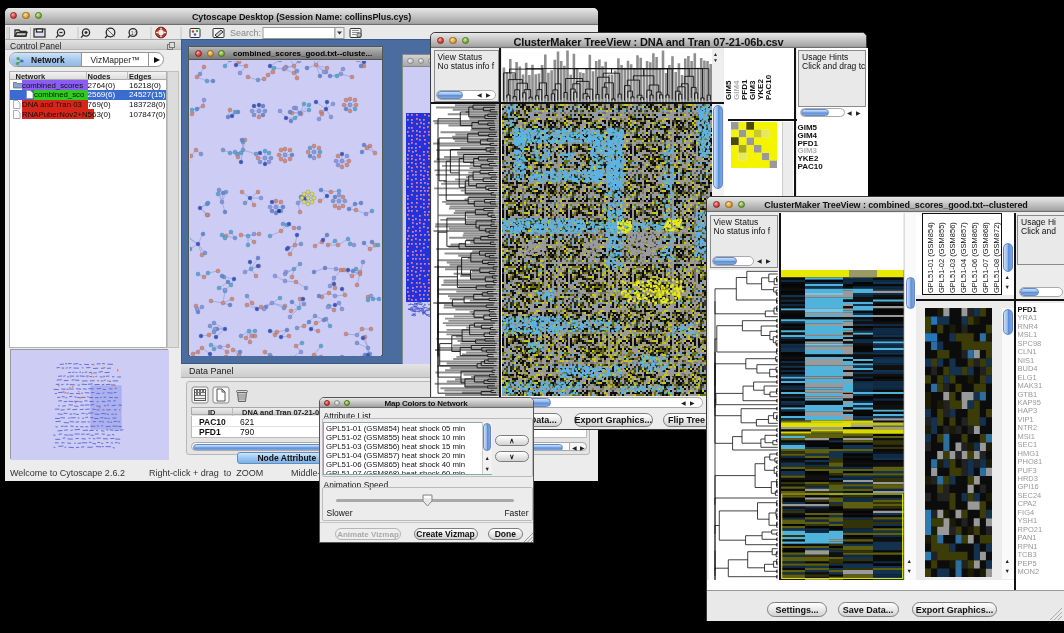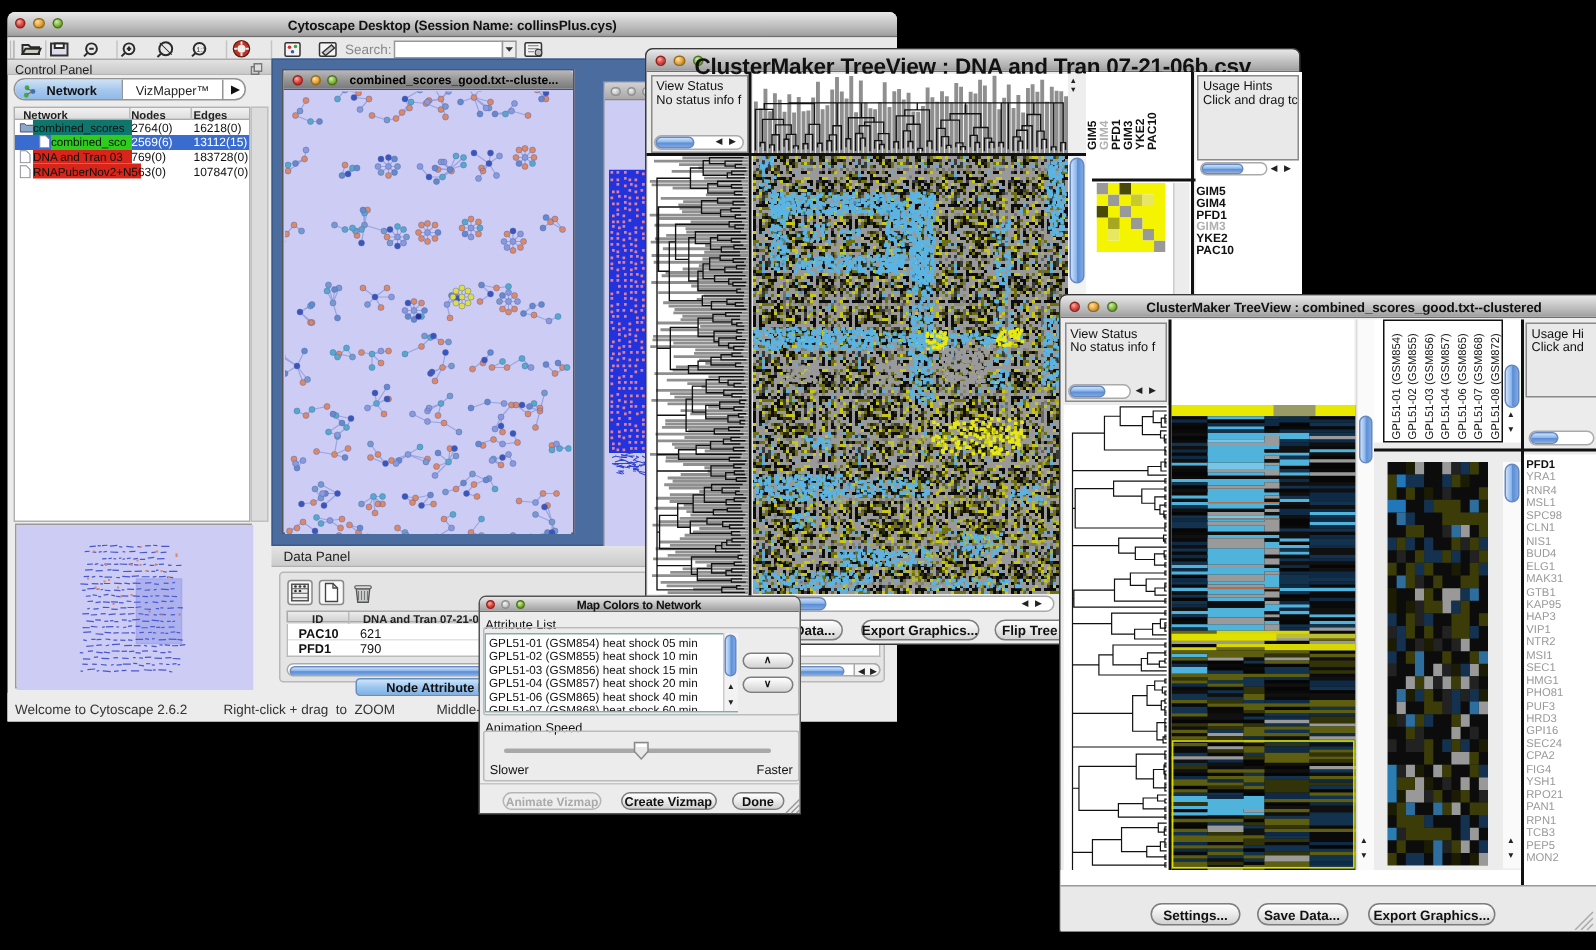--- a/index.html
+++ b/index.html
@@ -102,31 +102,31 @@
         <span class="ab" style="left:6px;top:0.5px">Network</span>
         <span class="ab" style="left:78px;top:0.5px">Nodes</span>
         <span class="ab" style="left:119.5px;top:0.5px">Edges</span>
         <span class="ab" style="left:76px;top:0;width:1px;height:8.5px;background:#bbb"></span>
         <span class="ab" style="left:117.5px;top:0;width:1px;height:8.5px;background:#bbb"></span>
       </div>
       <div class="ab" style="left:0;top:8.5px;width:100%;height:9.8px;font-size:8px">
         <svg class="ab" style="left:3px;top:1px" width="10" height="8">
           <path d="M0.5 7V1.5h3l1 1h5V7z" fill="#8aa8c8" stroke="#446" stroke-width="0.6"></path>
         </svg>
-        <span class="ab" style="left:12.5px;top:0px;background:#0f766e;color:#111;white-space:nowrap;overflow:hidden;width:65.5px;height:9.8px;font-size:7.8px;padding-top:0.5px">combined_scores</span>
+        <span class="ab" style="left:12.5px;top:0px;background:#8b5cf6;color:#111;white-space:nowrap;overflow:hidden;width:65.5px;height:9.8px;font-size:7.8px;padding-top:0.5px">combined_scores</span>
         <span class="ab" style="left:78px;top:0.5px;color:#111">2764(0)</span>
         <span class="ab" style="left:119.5px;top:0.5px;color:#111">16218(0)</span>
       </div>
       <div class="ab" style="left:0;top:18.3px;width:100%;height:9.8px;background:#3a6cd0;font-size:8px">
         <svg class="ab" style="left:16px;top:0.5px" width="8" height="9">
           <path d="M0.5 8.5V0.5h4l2.5 2.5v5.5z" fill="#fff" stroke="#889" stroke-width="0.7"></path>
         </svg>
         <span class="ab" style="left:24.5px;top:0px;background:#2ecc1e;color:#111;white-space:nowrap;overflow:hidden;width:53.5px;height:9.8px;font-size:7.8px;padding-top:0.5px">combined_sco</span>
         <span class="ab" style="left:78px;top:0.5px;color:#fff">2569(6)</span>
-        <span class="ab" style="left:119.5px;top:0.5px;color:#fff">13112(15)</span>
+        <span class="ab" style="left:119.5px;top:0.5px;color:#fff">24527(15)</span>
       </div>
       <div class="ab" style="left:0;top:28.1px;width:100%;height:9.8px;font-size:8px">
         <svg class="ab" style="left:3px;top:0.5px" width="8" height="9">
           <path d="M0.5 8.5V0.5h4l2.5 2.5v5.5z" fill="#fdfdfd" stroke="#889" stroke-width="0.7"></path>
         </svg>
         <span class="ab" style="left:12.5px;top:0px;background:#d8251a;color:#111;white-space:nowrap;overflow:hidden;width:65.5px;height:9.8px;font-size:7.8px;padding-top:0.5px">DNA and Tran 03</span>
         <span class="ab" style="left:78px;top:0.5px;color:#111">769(0)</span>
         <span class="ab" style="left:119.5px;top:0.5px;color:#111">183728(0)</span>
       </div>
       <div class="ab" style="left:0;top:37.900000000000006px;width:100%;height:9.8px;font-size:8px">
@@ -238,21 +238,21 @@
       <span class="ab" style="left:286px;top:6px">Middle-</span>
     </div>
   </div>
 <div class="win" id="tv1" style="z-index:2;left:430px;top:32px;width:437px;height:398px;border:1px solid #3a3a3a;border-radius:5px 5px 0 0">
     <div class="tbar" style="height:14.5px"></div>
     <div class="lights" style="left:6px;top:4px;gap:5px">
       <div class="lt r"></div>
       <div class="lt o"></div>
       <div class="lt g"></div>
     </div>
-    <div class="ttxt" style="top:3px;font-size:15px;letter-spacing:-0.15px">ClusterMaker TreeView : DNA and Tran 07-21-06b.csv</div>
+    <div class="ttxt" style="top:3px;font-size:11px;letter-spacing:-0.15px">ClusterMaker TreeView : DNA and Tran 07-21-06b.csv</div>
     <div class="panel" style="left:2.5px;top:16.5px;width:65px;height:52px;font-size:8.5px;color:#111;padding:2px 0 0 3px;line-height:9.5px;overflow:hidden">View Status<br>No status info f</div>
     <div class="sbtrack" style="left:4.5px;top:57px;width:60px;height:9.5px"></div>
     <div class="sbthumb" style="left:5.5px;top:58px;width:26px;height:7.5px"></div>
     <span class="arr" style="left:46px;top:59px">◀</span>
     <span class="arr" style="left:55px;top:59px">▶</span>
     <div class="ab" style="left:70.5px;top:16px">
       <svg width="210" height="53">
         <rect width="210" height="53" fill="#fff"></rect>
         <path d="M0.6 18.6h2.6V53h-2.6zM3.8 23.1h2.6V53h-2.6zM7.0 10.1h2.6V53h-2.6zM10.1 25.1h2.6V53h-2.6zM13.3 13.1h2.6V53h-2.6zM16.5 17.5h2.6V53h-2.6zM19.7 25.5h2.6V53h-2.6zM22.9 13.8h2.6V53h-2.6zM26.1 26.0h2.6V53h-2.6zM29.2 15.7h2.6V53h-2.6zM32.4 25.2h2.6V53h-2.6zM35.6 24.6h2.6V53h-2.6zM38.8 16.0h2.6V53h-2.6zM42.0 5.5h2.6V53h-2.6zM45.1 23.8h2.6V53h-2.6zM48.3 21.2h2.6V53h-2.6zM51.5 10.7h2.6V53h-2.6zM54.7 2.4h2.6V53h-2.6zM57.9 12.0h2.6V53h-2.6zM61.1 16.7h2.6V53h-2.6zM64.2 1.6h2.6V53h-2.6zM67.4 25.8h2.6V53h-2.6zM70.6 4.7h2.6V53h-2.6zM73.8 19.5h2.6V53h-2.6zM77.0 23.2h2.6V53h-2.6zM80.1 23.9h2.6V53h-2.6zM83.3 19.0h2.6V53h-2.6zM86.5 5.8h2.6V53h-2.6zM89.7 22.3h2.6V53h-2.6zM92.9 11.9h2.6V53h-2.6zM96.1 10.4h2.6V53h-2.6zM99.2 17.3h2.6V53h-2.6zM102.4 12.8h2.6V53h-2.6zM105.6 25.4h2.6V53h-2.6zM108.8 25.5h2.6V53h-2.6zM112.0 21.6h2.6V53h-2.6zM115.1 9.3h2.6V53h-2.6zM118.3 15.9h2.6V53h-2.6zM121.5 18.8h2.6V53h-2.6zM124.7 11.8h2.6V53h-2.6zM127.9 15.2h2.6V53h-2.6zM131.1 19.2h2.6V53h-2.6zM134.2 6.3h2.6V53h-2.6zM137.4 8.8h2.6V53h-2.6zM140.6 20.7h2.6V53h-2.6zM143.8 12.1h2.6V53h-2.6zM147.0 13.3h2.6V53h-2.6zM150.1 4.2h2.6V53h-2.6zM153.3 8.0h2.6V53h-2.6zM156.5 19.5h2.6V53h-2.6zM159.7 1.5h2.6V53h-2.6zM162.9 23.9h2.6V53h-2.6zM166.1 16.1h2.6V53h-2.6zM169.2 7.3h2.6V53h-2.6zM172.4 23.0h2.6V53h-2.6zM175.6 14.3h2.6V53h-2.6zM178.8 26.0h2.6V53h-2.6zM182.0 9.6h2.6V53h-2.6zM185.1 7.1h2.6V53h-2.6zM188.3 12.1h2.6V53h-2.6zM191.5 4.2h2.6V53h-2.6zM194.7 18.8h2.6V53h-2.6zM197.9 8.9h2.6V53h-2.6zM201.1 11.5h2.6V53h-2.6zM204.2 11.9h2.6V53h-2.6zM207.4 15.1h2.6V53h-2.6z" fill="#8f8f8f"></path>
         <path d="M109.8 51.6V49.9H113.0V51.9M103.4 49.1V45.3H106.6V50.2M176.6 51.6V45.1H179.8V50.4M84.3 50.9V47.3H87.5V50.0M81.1 50.1V44.7H85.9V47.3M205.2 52.0V46.1H208.4V51.0M4.8 48.9V46.0H8.0V51.7M173.4 51.5V42.2H178.2V45.1M27.0 50.0V48.2H30.2V50.6M175.8 42.2V37.8H183.0V50.5M198.9 51.4V48.9H202.0V51.3M100.2 50.0V38.2H105.0V45.3M33.4 50.7V46.8H36.6V50.5M116.1 48.9V45.0H119.3V50.5M20.7 48.8V43.8H23.9V51.4M71.6 51.3V43.1H74.8V48.8M11.1 49.8V47.6H14.3V51.8M35.0 46.8V40.6H39.8V51.5M148.0 51.7V46.0H151.1V49.6M144.8 49.2V41.2H149.5V46.0M49.3 51.4V44.8H52.5V52.0M22.3 43.8V40.6H28.6V48.2M50.9 44.8V40.9H55.7V51.3M179.4 37.8V34.8H186.1V51.8M102.6 38.2V33.8H111.4V49.9M128.9 50.2V47.9H132.0V49.7M163.9 48.9V46.0H167.0V49.3M12.7 47.6V40.8H17.5V51.3M68.4 51.7V40.0H73.2V43.1M157.5 49.9V45.8H160.7V49.8M43.0 49.4V46.5H46.1V51.8M93.9 49.8V45.5H97.0V50.5M192.5 50.5V43.9H195.7V49.8M154.3 51.8V43.1H159.1V45.8M125.7 48.9V42.1H130.5V47.9M138.4 51.2V48.7H141.6V51.0M95.5 45.5V28.2H107.0V33.8M15.1 40.8V34.2H25.5V40.6M122.5 51.5V36.6H128.1V42.1M83.5 44.7V40.1H90.7V51.0M6.4 46.0V30.6H20.3V34.2M135.2 49.2V46.2H140.0V48.7M62.0 49.1V43.5H65.2V50.9M189.3 49.1V38.4H194.1V43.9M1.6 51.4V23.9H13.3V30.6M147.2 41.2V36.0H156.7V43.1M182.8 34.8V27.3H191.7V38.4M70.8 40.0V34.8H78.0V51.9M125.3 36.6V31.1H137.6V46.2M74.4 34.8V32.4H87.1V40.1M131.4 31.1V26.8H151.9V36.0M37.4 40.6V33.9H44.5V46.5M101.2 28.2V24.2H117.7V45.0M63.6 43.5V29.5H80.7V32.4M141.7 26.8V19.6H165.5V46.0M109.5 24.2V19.6H153.6V19.6M131.5 19.6V19.6H170.2V50.5M150.9 19.6V19.6H187.2V27.3M53.3 40.9V34.8H58.9V50.8M7.5 23.9V20.1H41.0V33.9M72.2 29.5V19.6H169.1V19.6M120.6 19.6V19.6H200.5V48.9M56.1 34.8V19.6H160.5V19.6M108.3 19.6V19.6H206.8V46.1M24.2 20.1V19.6H157.6V19.6" stroke="#111" fill="none" stroke-width="0.9"></path>

